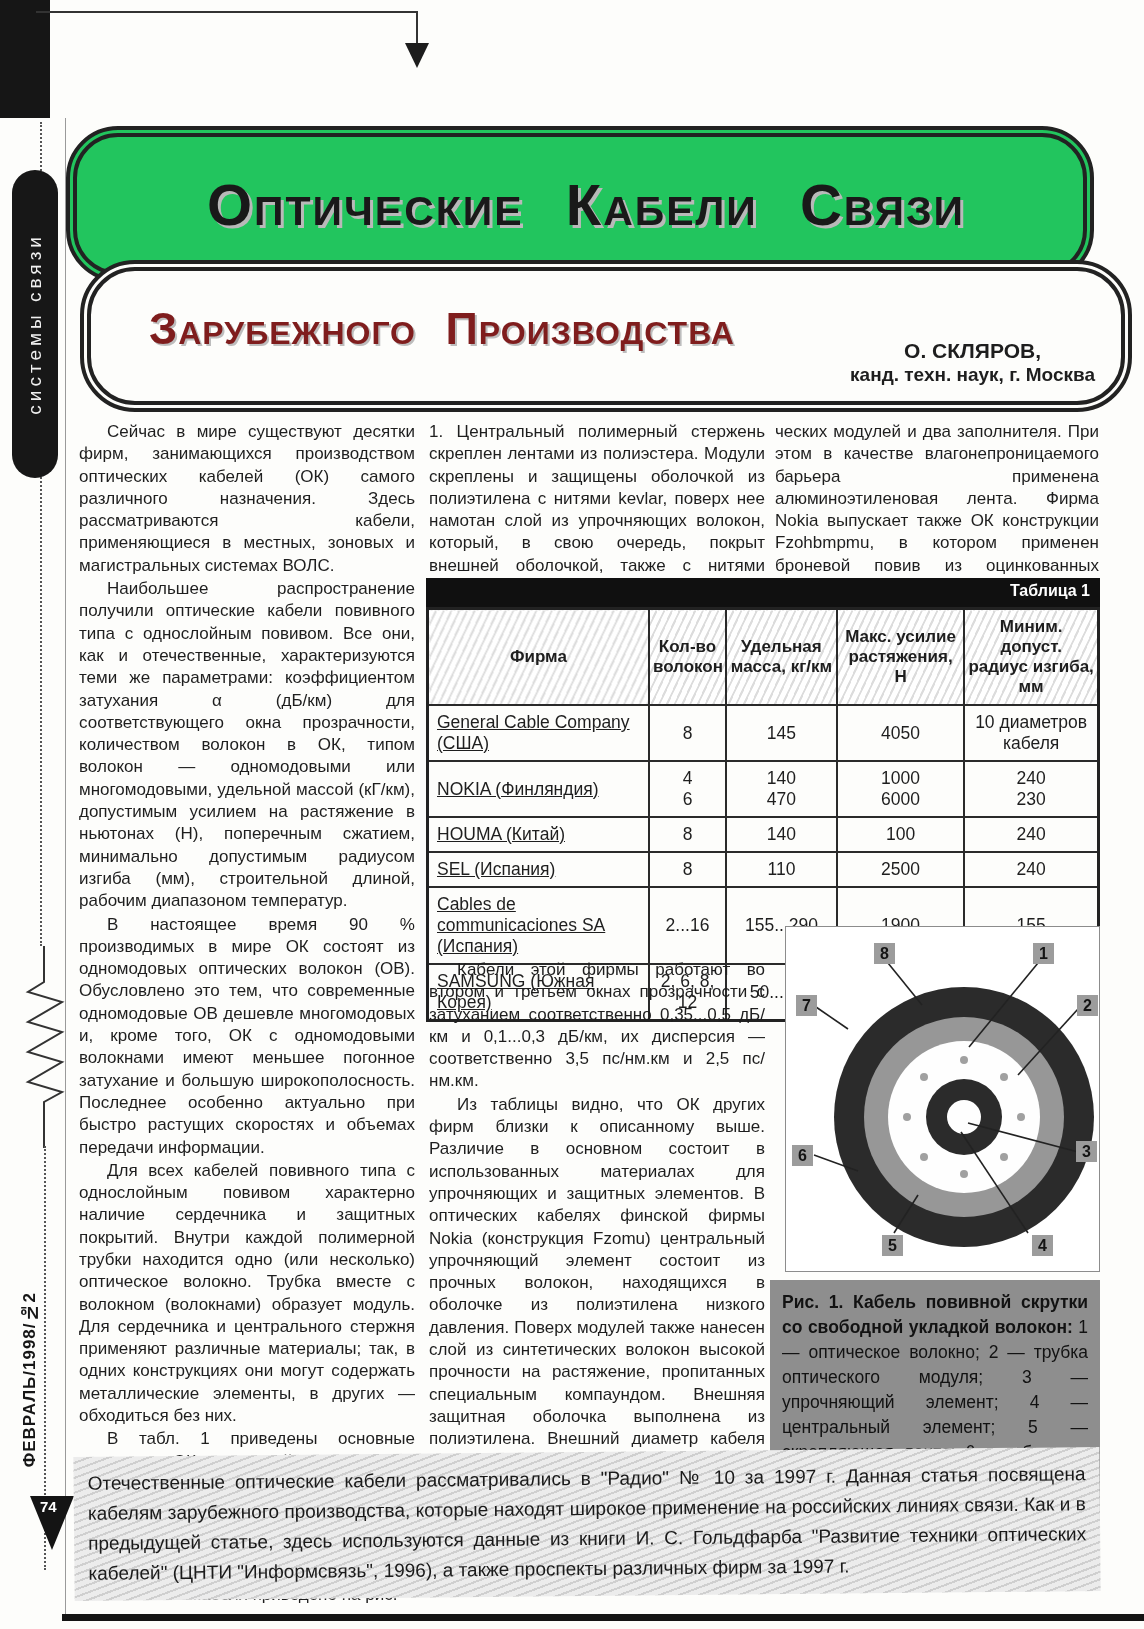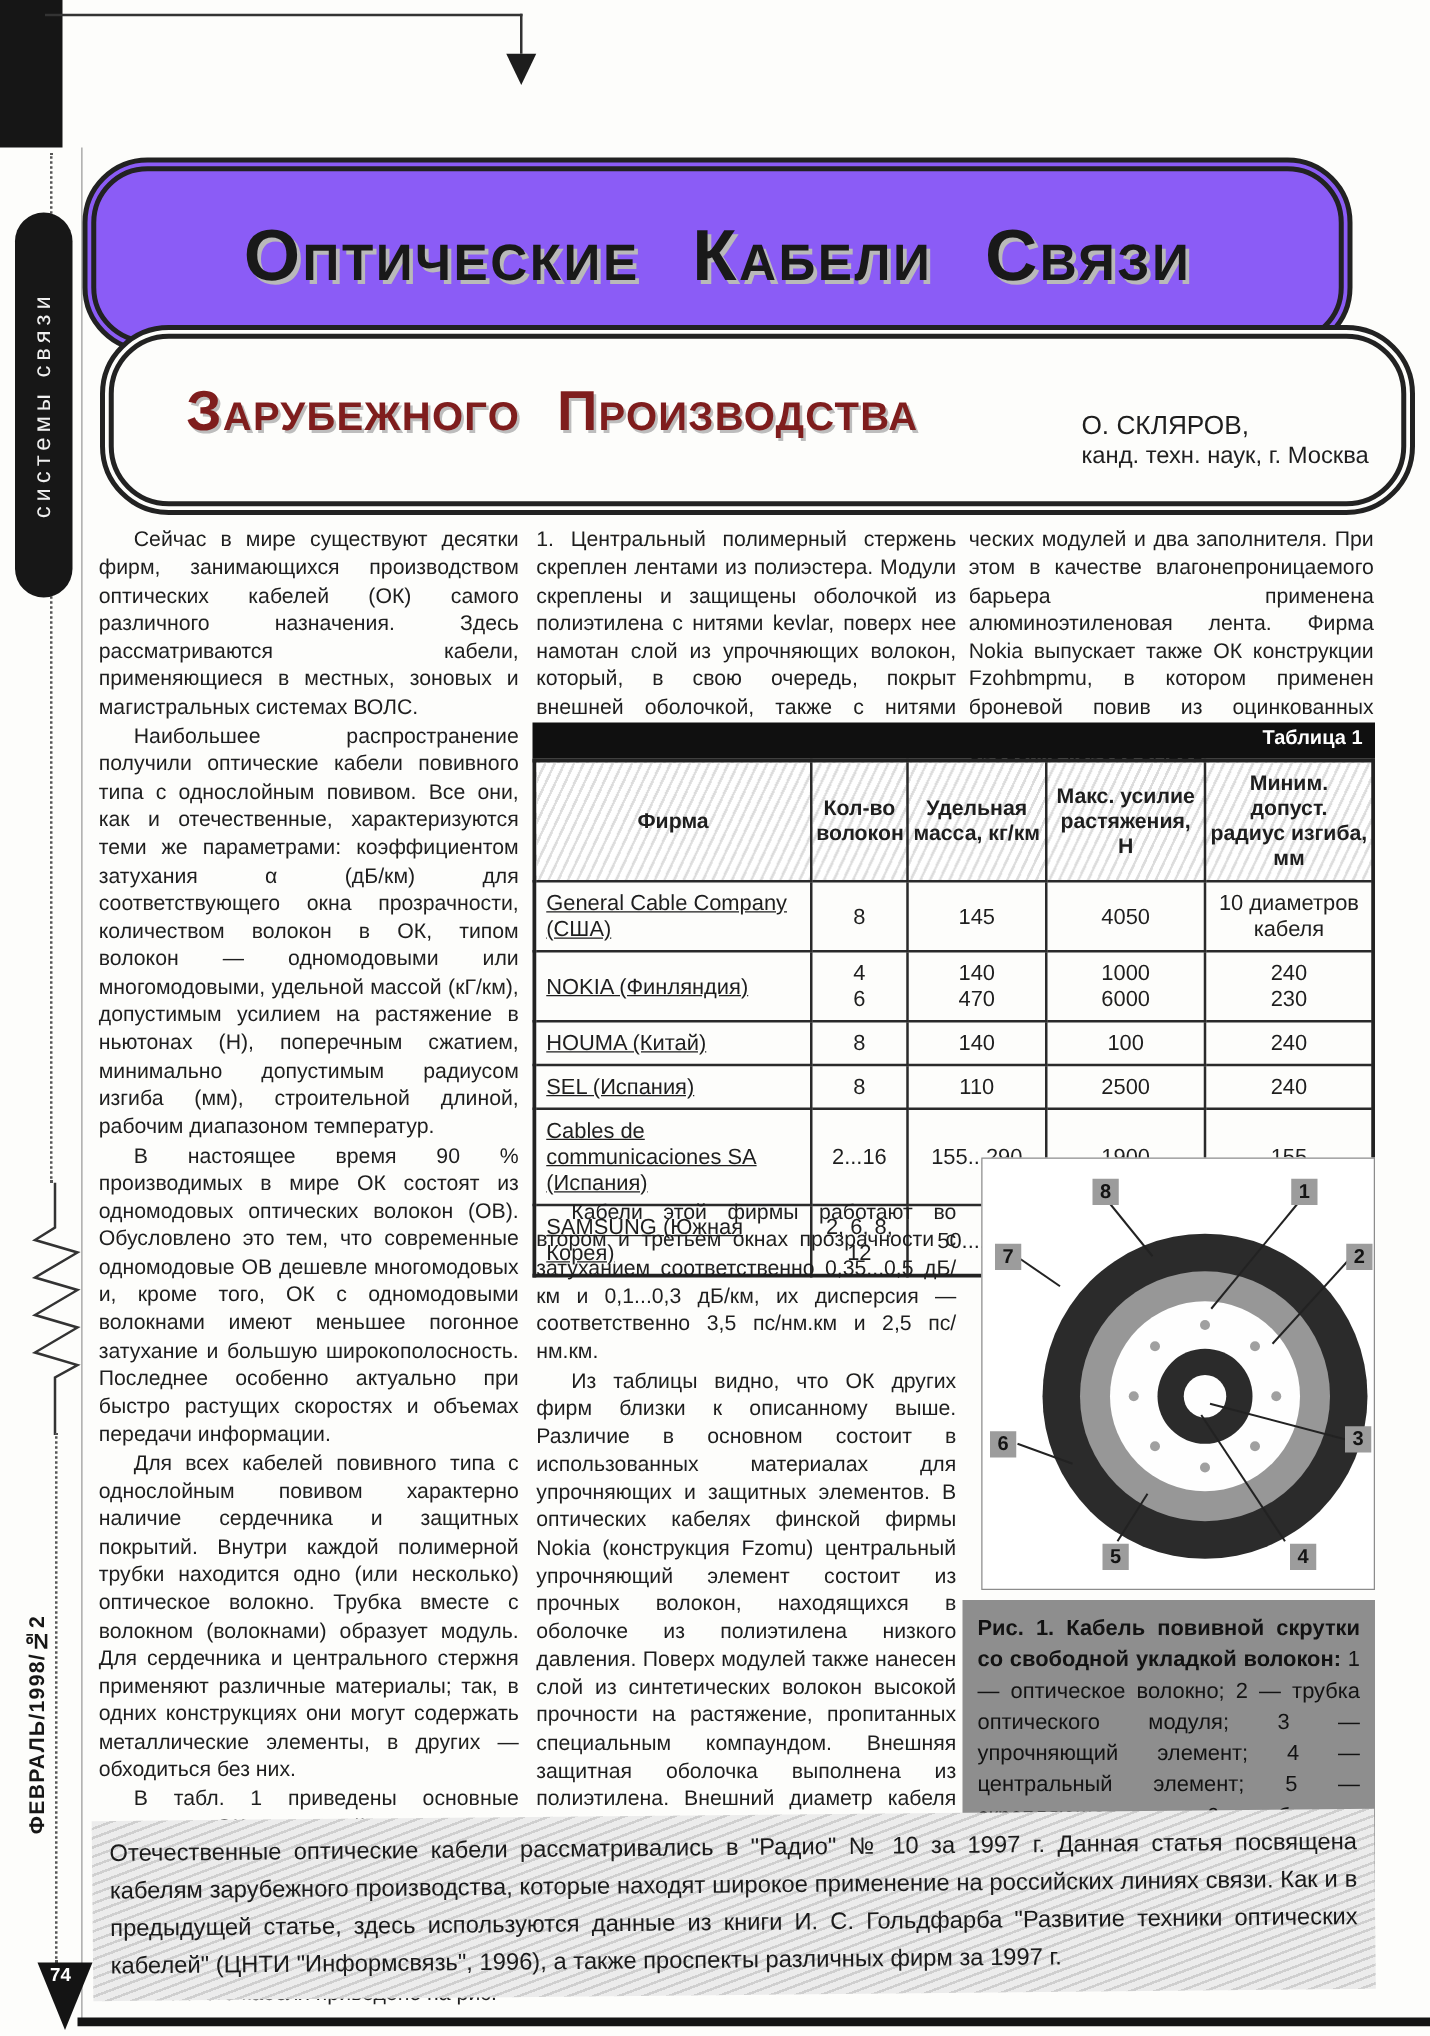--- a/index.html
+++ b/index.html
@@ -12,39 +12,39 @@
   .corner-block{position:absolute;left:0;top:0;width:50px;height:118px;background:#161616;}
   .top-hline{position:absolute;left:36px;top:11px;width:382px;height:2px;background:#333;}
   .top-vline{position:absolute;left:416px;top:11px;width:2px;height:32px;background:#333;}
   .top-arrow{position:absolute;left:405px;top:43px;width:0;height:0;
     border-left:12px solid transparent;border-right:12px solid transparent;border-top:25px solid #1d1d1d;}
   .left-rule{position:absolute;left:65px;top:118px;width:1px;height:1500px;background:#9a9a9a;}
   .dotline1{position:absolute;left:40px;top:122px;height:824px;width:0;border-left:2px dotted #555;}
   .dotline2{position:absolute;left:44px;top:1146px;height:424px;width:0;border-left:2px dotted #555;}
   .zigzag{position:absolute;left:24px;top:946px;}
   
-  .page-marker{position:absolute;left:30px;top:1570px;width:0;height:0;
+  .page-marker{position:absolute;left:30px;top:1496px;width:0;height:0;
     border-left:22px solid transparent;border-right:22px solid transparent;border-top:54px solid #141414;}
   .page-marker span{position:absolute;left:-12px;top:-52px;color:#fff;font-size:15px;font-weight:bold;}
   
   .sidebar-tab{position:absolute;left:12px;top:170px;width:46px;height:308px;background:#171717;border-radius:23px;
     display:flex;align-items:center;justify-content:center;}
   .vtext{writing-mode:vertical-rl;transform:rotate(180deg);color:#f0f0f0;font-size:19px;letter-spacing:4px;}
   .issue-vert{position:absolute;left:20px;top:1292px;height:250px;display:flex;align-items:flex-start;}
   .issue-vert span{writing-mode:vertical-rl;transform:rotate(180deg);font-size:17px;font-weight:bold;color:#161616;letter-spacing:1px;}
   
   .title-box1{position:absolute;left:66px;top:126px;width:994px;height:134px;
-    border:11px double #222;border-radius:52px;display:flex;align-items:center;justify-content:center;background:#8b5cf6;}
+    border:11px double #222;border-radius:52px;display:flex;align-items:center;justify-content:center;background:#22c55e;padding-left:12px;}
   .title1{font-variant:small-caps;font-weight:bold;font-size:58px;letter-spacing:2px;word-spacing:24px;
     color:#191919;text-shadow:3px 3px 0 #b9b9b9;white-space:nowrap;}
   .title-box2{position:absolute;left:80px;top:260px;width:1030px;height:130px;
     border:11px double #222;border-radius:55px;background:#fdfdfb;}
   .title2{position:absolute;left:58px;top:32px;font-variant:small-caps;font-weight:bold;font-size:45px;
     letter-spacing:1px;word-spacing:16px;color:#7f1d1d;text-shadow:2px 2px 0 #bdbdbd;white-space:nowrap;}
-  .author{position:absolute;right:26px;bottom:24px;text-align:left;font-weight:normal;line-height:24px;}
+  .author{position:absolute;right:26px;bottom:14px;text-align:center;font-weight:bold;line-height:24px;}
   .author-name{font-size:21px;}
   .author-cred{font-size:19px;}
   
   .col{position:absolute;font-size:17px;line-height:22.3px;text-align:justify;}
   .col p{margin:1px;text-indent:28px;}
   .col p.noindent{text-indent:0;}
   .col1{left:78px;top:420px;width:338px;}
   .col2top{left:428px;top:420px;width:338px;}
   .col3top{left:774px;top:420px;width:326px;}
   .col2bot{left:428px;top:958px;width:338px;}

